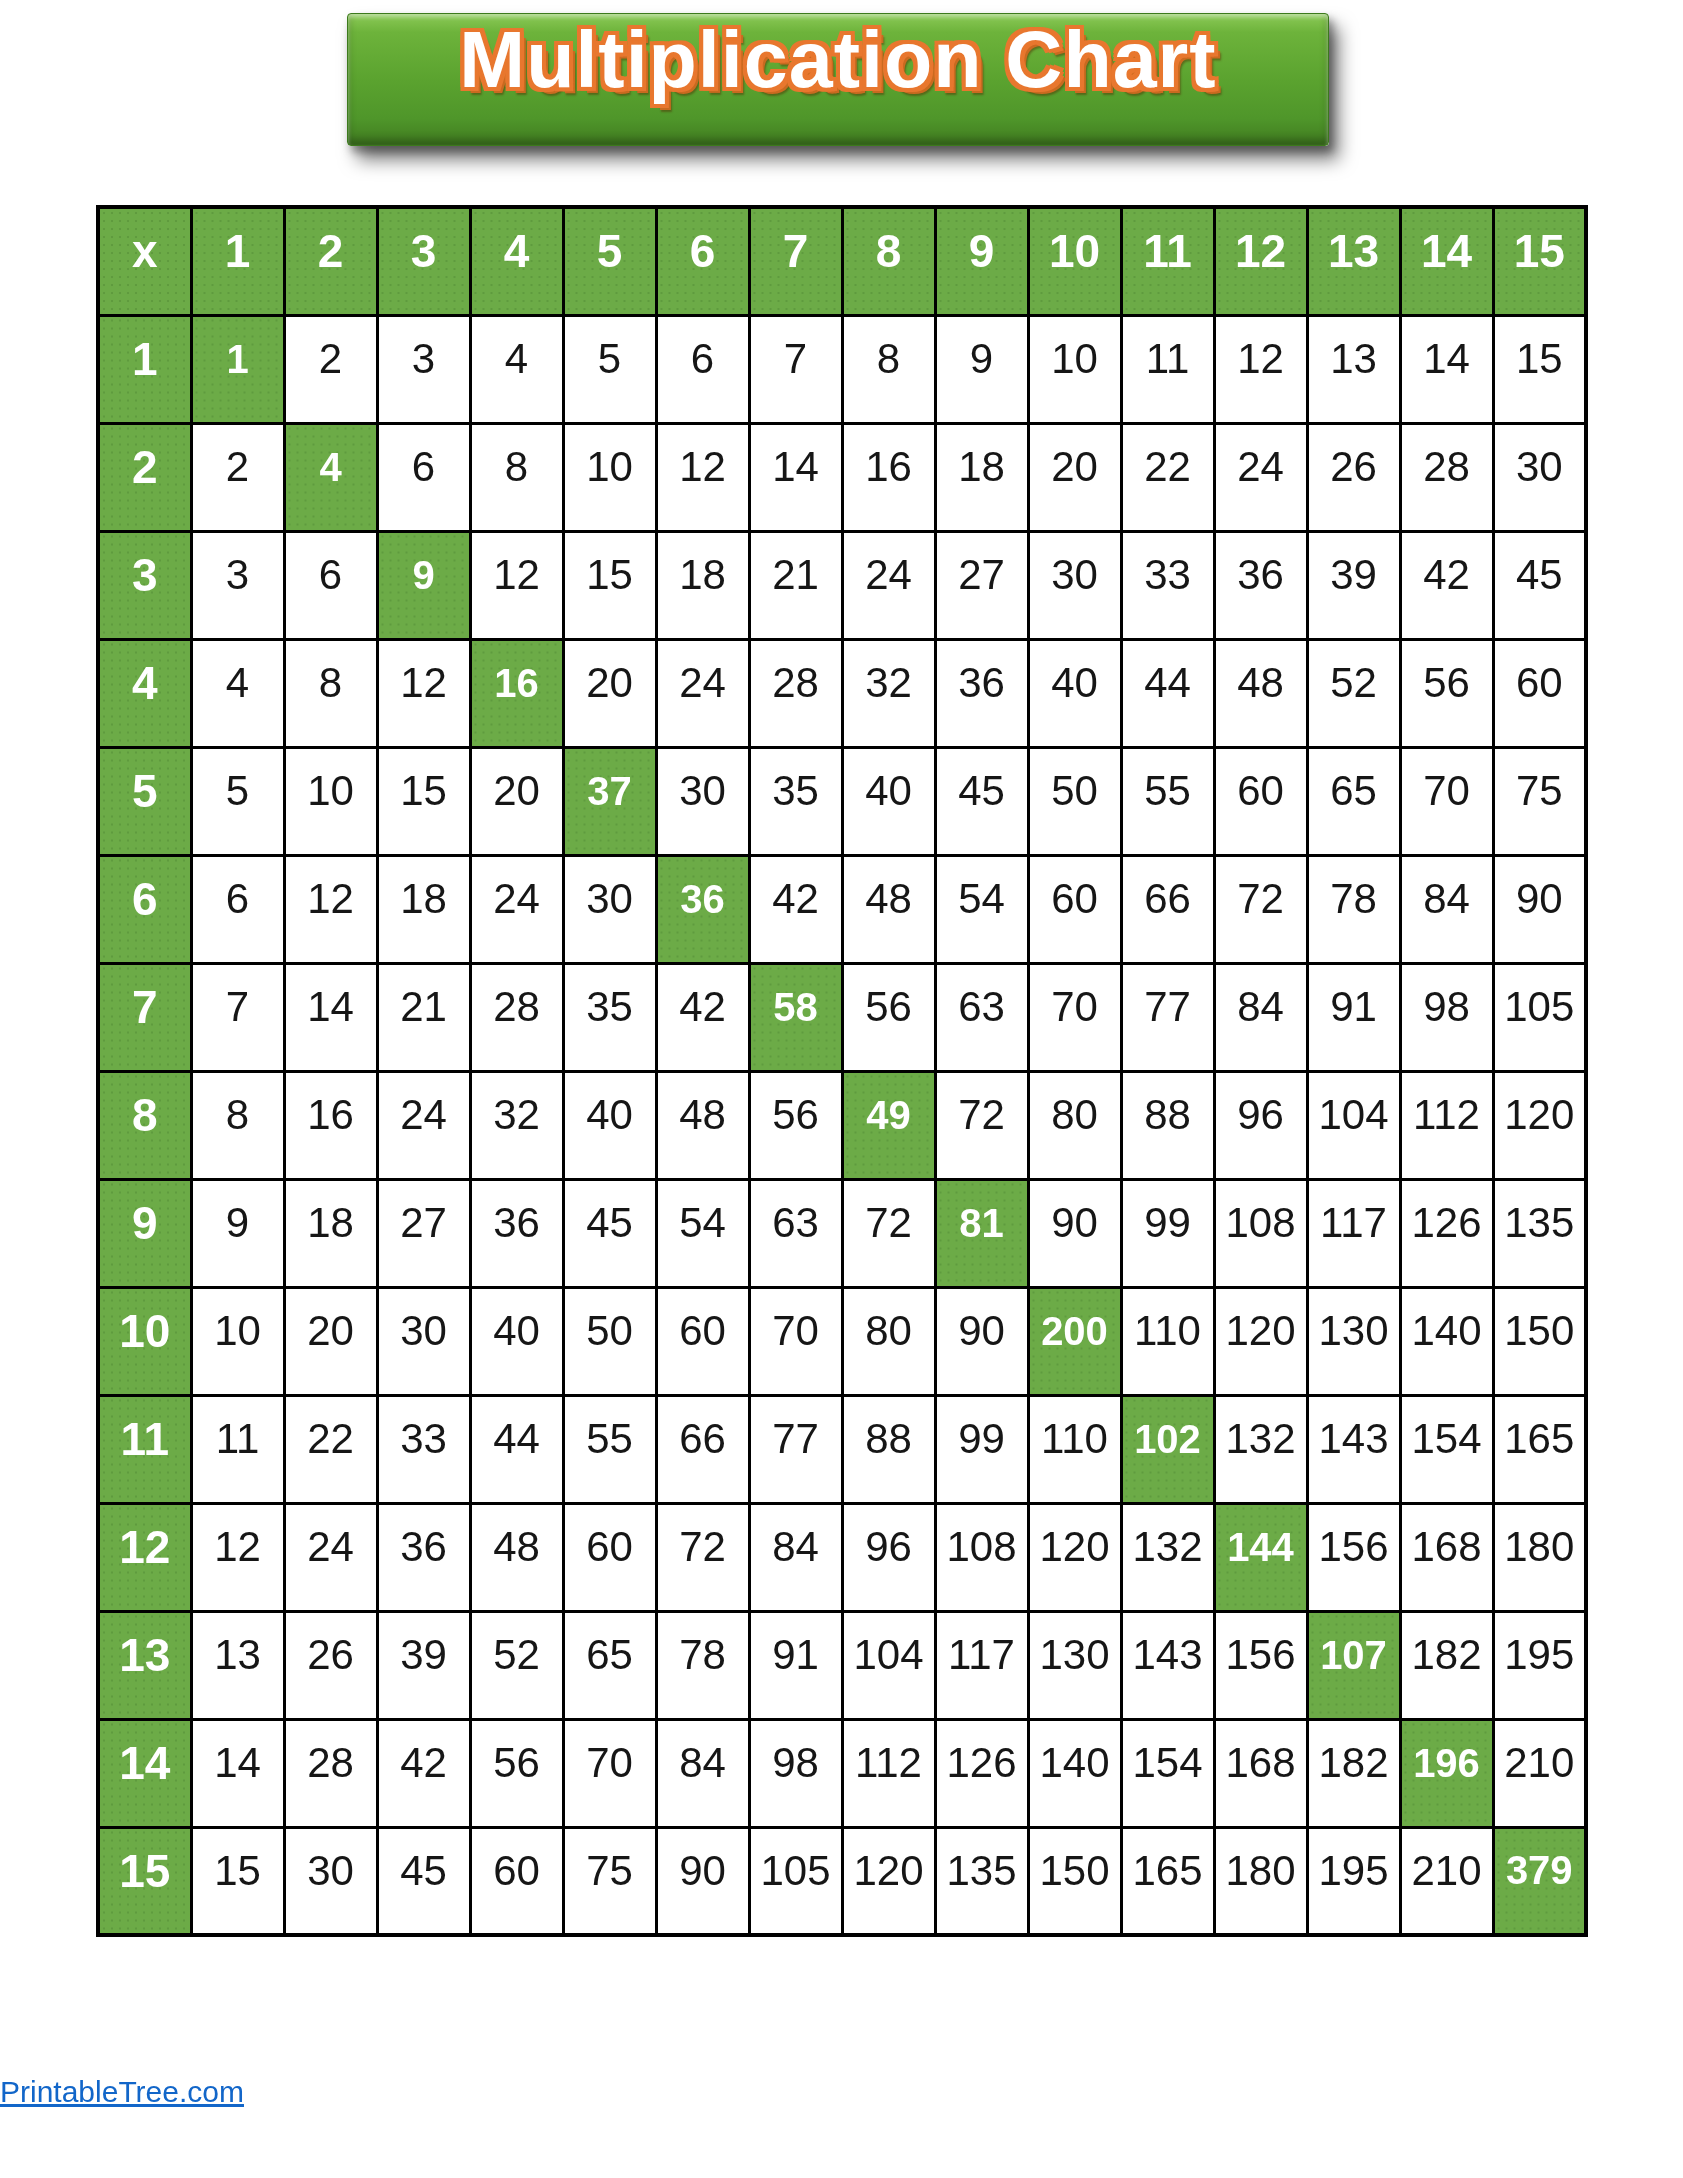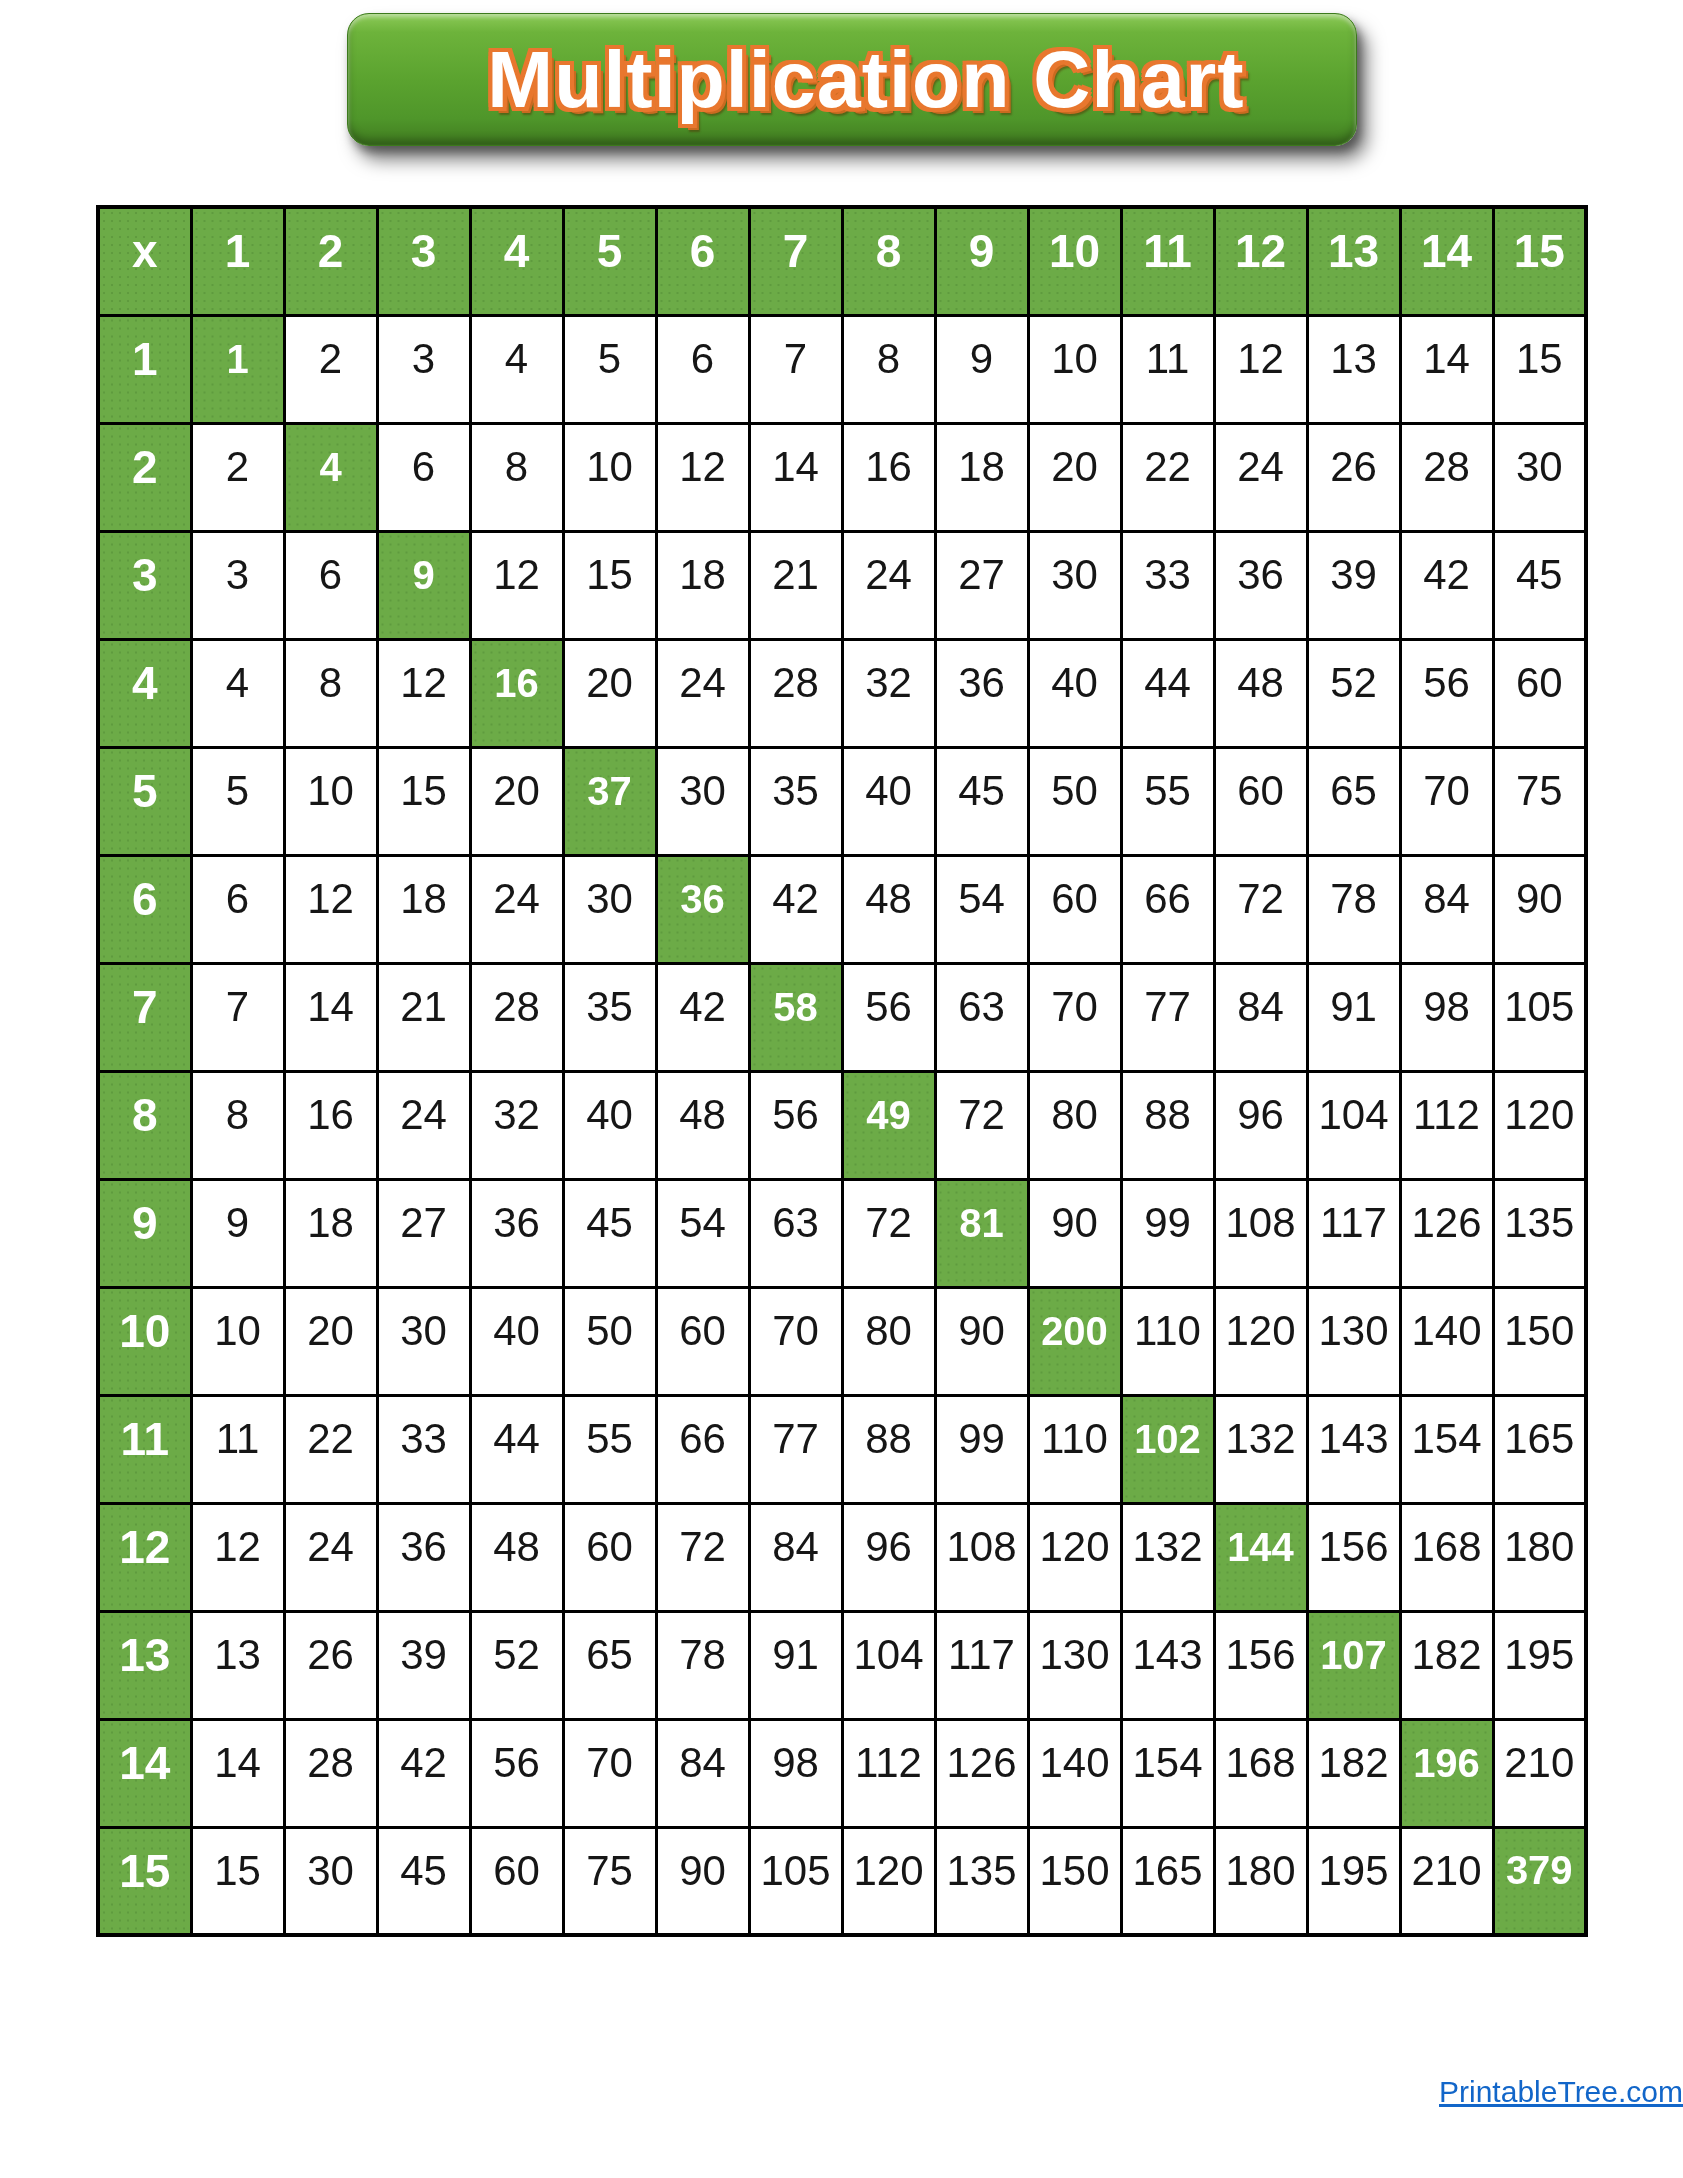--- a/index.html
+++ b/index.html
@@ -16,29 +16,29 @@
     width:1683px;height:2178px;
     background:#ffffff;
     font-family:"Liberation Sans", sans-serif;
     overflow:hidden;
   }
   
   .title-button{
     position:absolute;
     left:347px;top:13px;
     width:980px;height:131px;
-    border-radius:22px;
+    border-radius:4px;
     background:linear-gradient(180deg,#8cca57 0%,#6db33b 14%,#5ba32f 50%,#4f962a 80%,#427f21 97%);
     border:1px solid #3c7a1c;
     box-shadow:
       10px 14px 18px rgba(0,0,0,0.50),
       4px 6px 8px rgba(0,0,0,0.35),
       inset 0 3px 4px rgba(255,255,255,0.45),
       inset 0 -5px 9px rgba(0,0,0,0.28);
-    display:flex;align-items:center;justify-content:center;padding-left:28px;
+    display:flex;justify-content:center;
   }
   .title-text{
     font-size:79px;
     font-weight:bold;
     color:#ffffff;
     letter-spacing:1px;
     white-space:nowrap;
     text-shadow:
       -4px -4px 0 var(--title-orange),
        4px -4px 0 var(--title-orange),
@@ -85,21 +85,21 @@
     background-size:8px 8px;
     color:#ffffff;
     font-weight:bold;
     font-size:40px;
   }
   
   .footer{
     position:absolute;
     left:0;top:2075px;
     width:100%;
-    text-align:right;
+    text-align:left;
   }
   .footer a{
     color:var(--link-blue);
     text-decoration:underline;
     font-size:30px;
   }
 </style>
 </head>
 <body>
 

